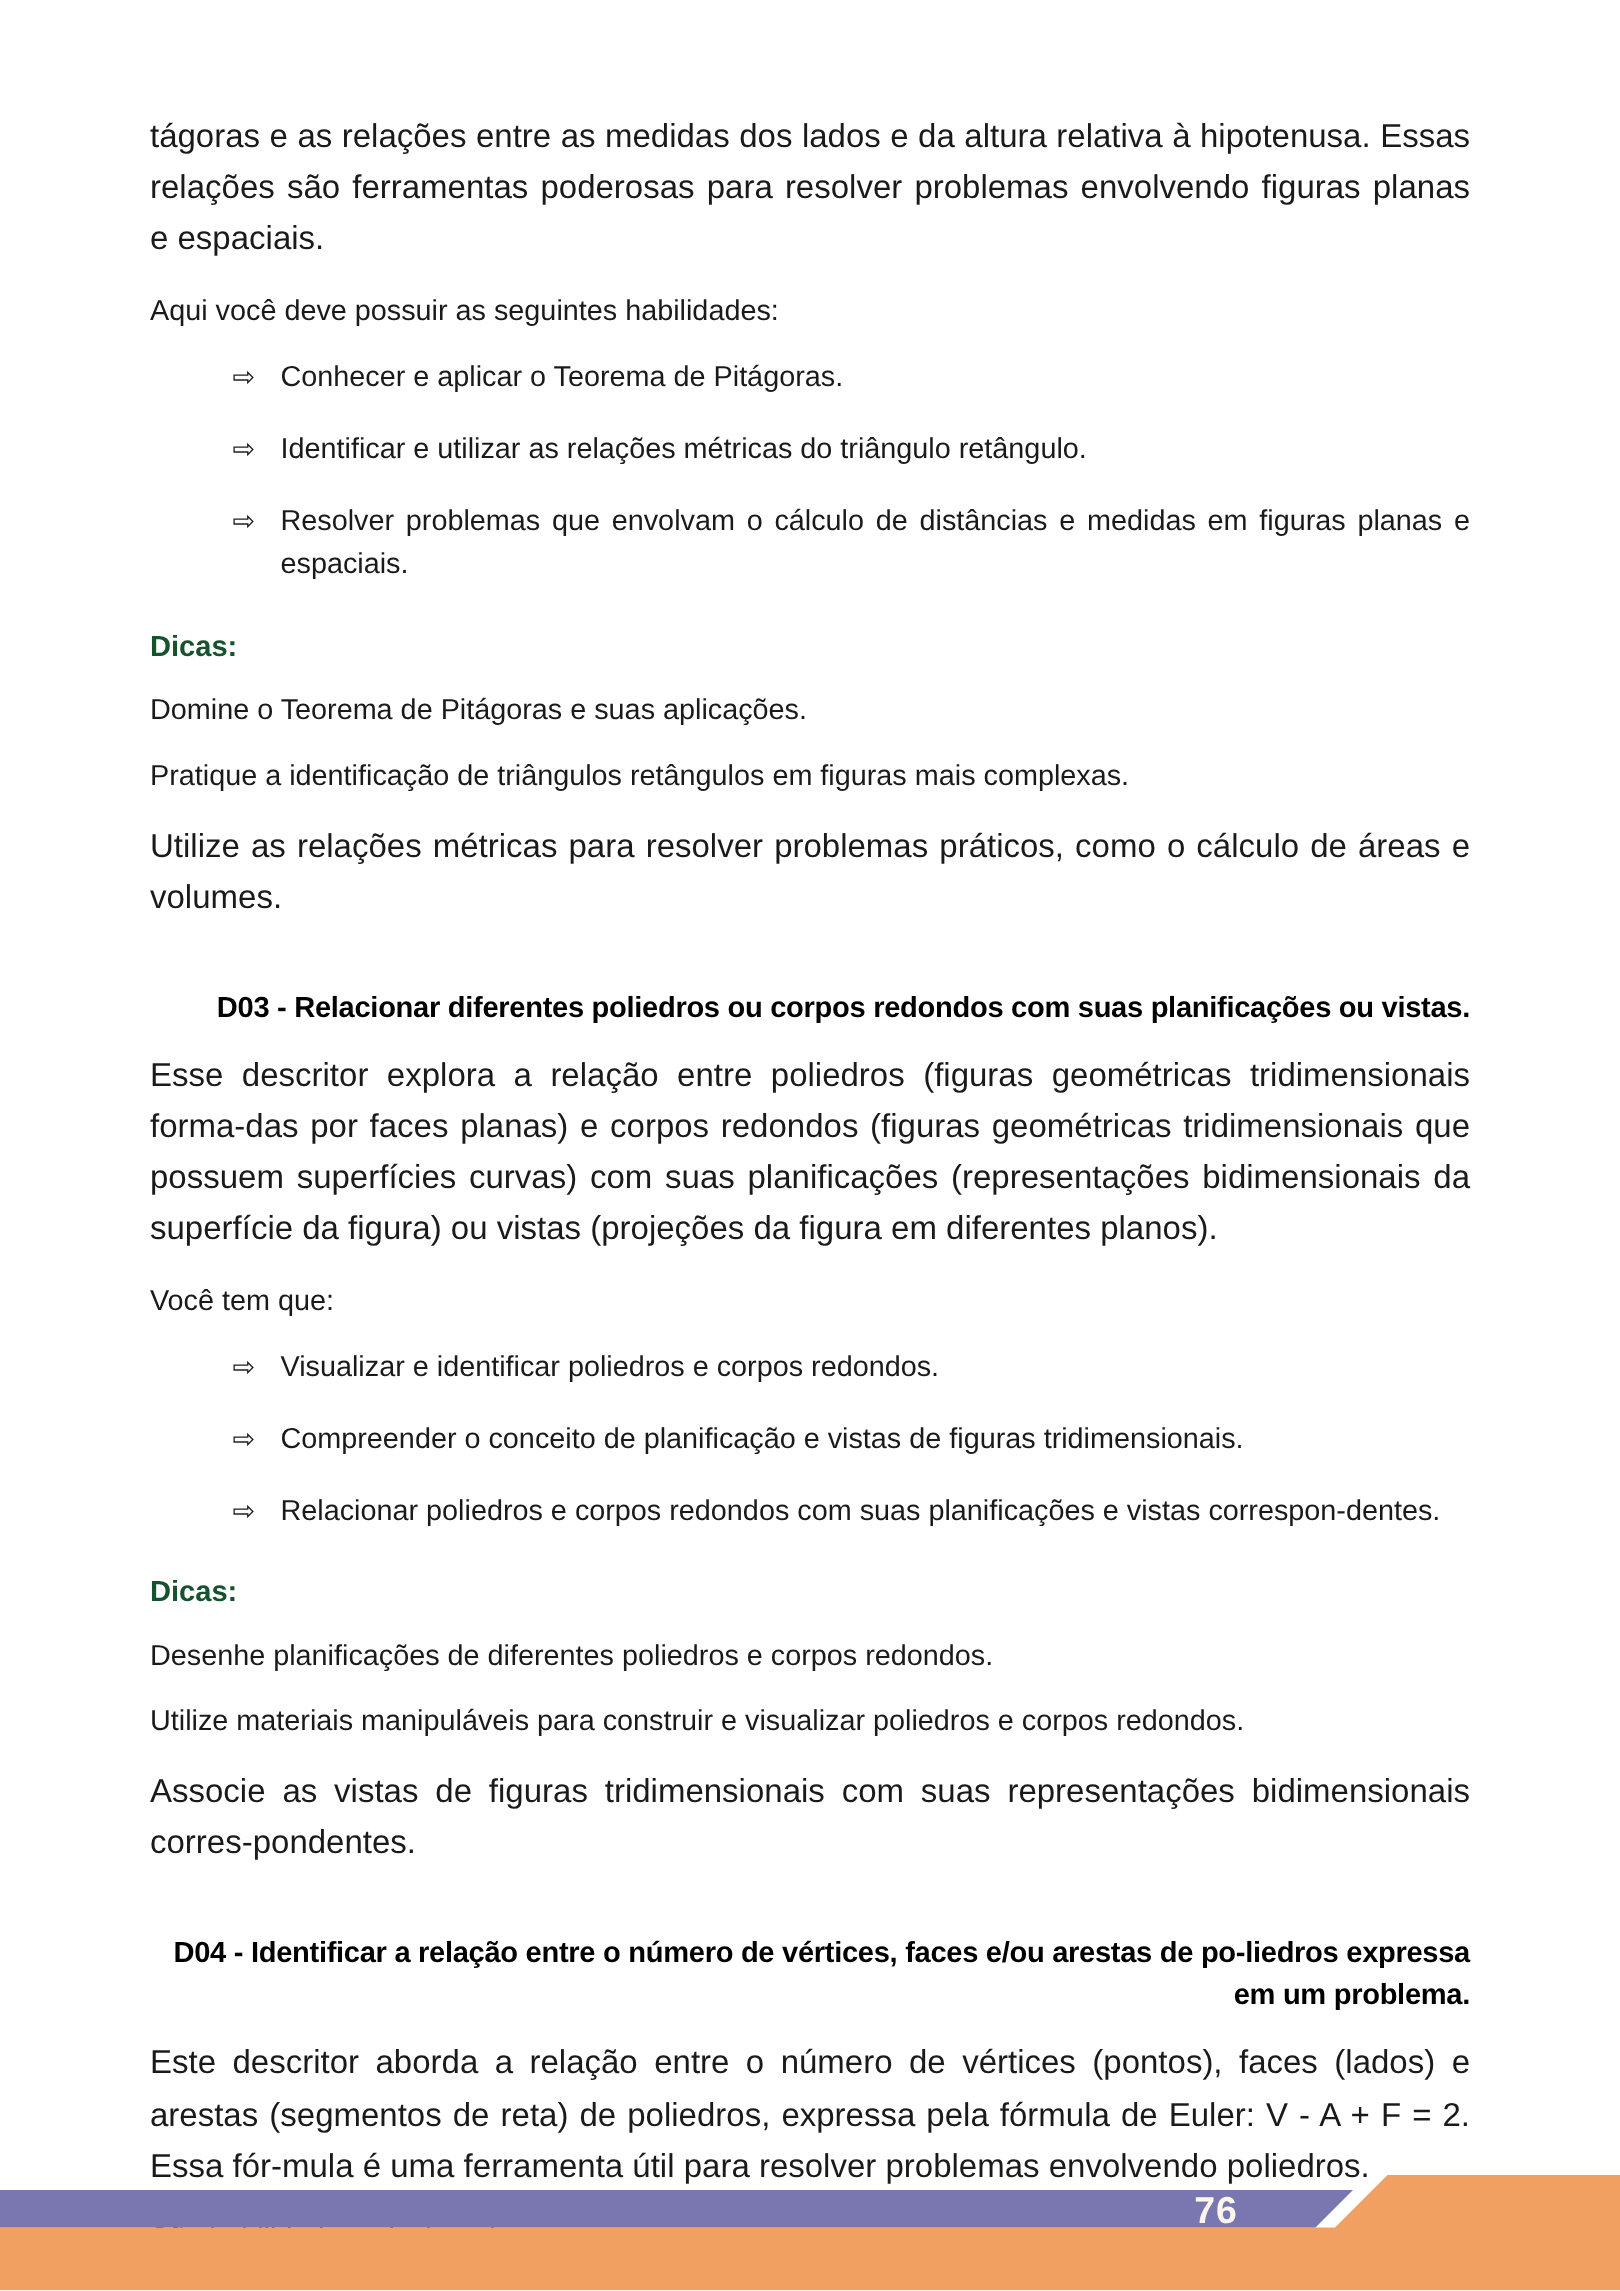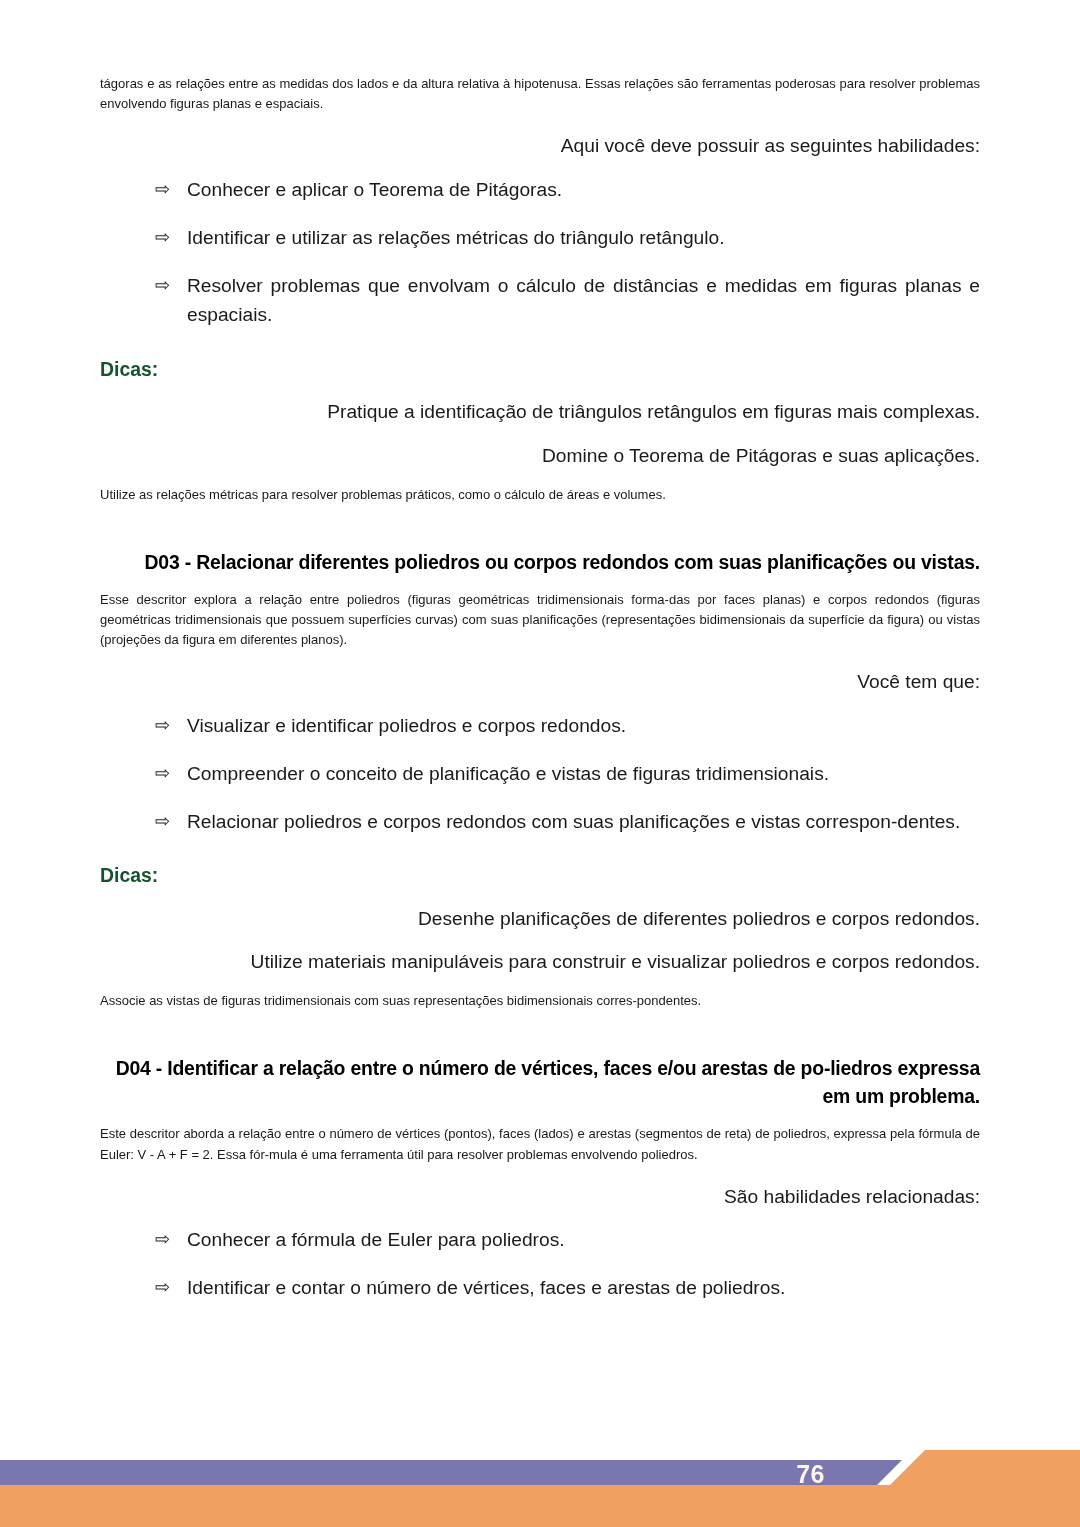--- a/index.html
+++ b/index.html
@@ -25,32 +25,32 @@
   .content {
     position: absolute;
     left: 100px;
     top: 74px;
     width: 880px;
   }
 
   
   p.para {
     margin: 0 0 17px 0;
-    font-size: 13px;
+    font-size: 22px;
     line-height: 1.55;
     text-align: justify;
     text-justify: inter-word;
     hyphens: manual;
   }
 
   p.lead {
     margin: 0 0 14px 0;
     font-size: 19.2px;
     line-height: 1.55;
-    text-align: right;
+    text-align: left;
   }
 
   h2.descriptor {
     margin: 0 0 14px 0;
     font-size: 19.4px;
     line-height: 1.45;
     font-weight: bold;
     text-align: right;
     letter-spacing: -0.2px;
     color: #000000;
@@ -141,22 +141,22 @@
       <li>
         <span class="arrow">⇨</span>
         <span>Resolver problemas que envolvam o cálculo de distâncias e medidas em figuras planas e espaciais.</span>
       </li>
     </ul>
 
     <div class="spacer-md"></div>
 
     <h3 class="dicas">Dicas:</h3>
 
+    <p class="lead">Domine o Teorema de Pitágoras e suas aplicações.</p>
     <p class="lead">Pratique a identificação de triângulos retângulos em figuras mais complexas.</p>
-    <p class="lead">Domine o Teorema de Pitágoras e suas aplicações.</p>
     <p class="para">Utilize as relações métricas para resolver problemas práticos, como o cálculo de áreas e volumes.</p>
 
     <div class="spacer-lg"></div>
 
     <h2 class="descriptor">D03 - Relacionar diferentes poliedros ou corpos redondos com suas planificações ou vistas.</h2>
 
     <p class="para">Esse descritor explora a relação entre poliedros (figuras geométricas tridimensionais forma-das por faces planas) e corpos redondos (figuras geométricas tridimensionais que possuem superfícies curvas) com suas planificações (representações bidimensionais da superfície da figura) ou vistas (projeções da figura em diferentes planos).</p>
 
     <p class="lead">Você tem que:</p>
 

